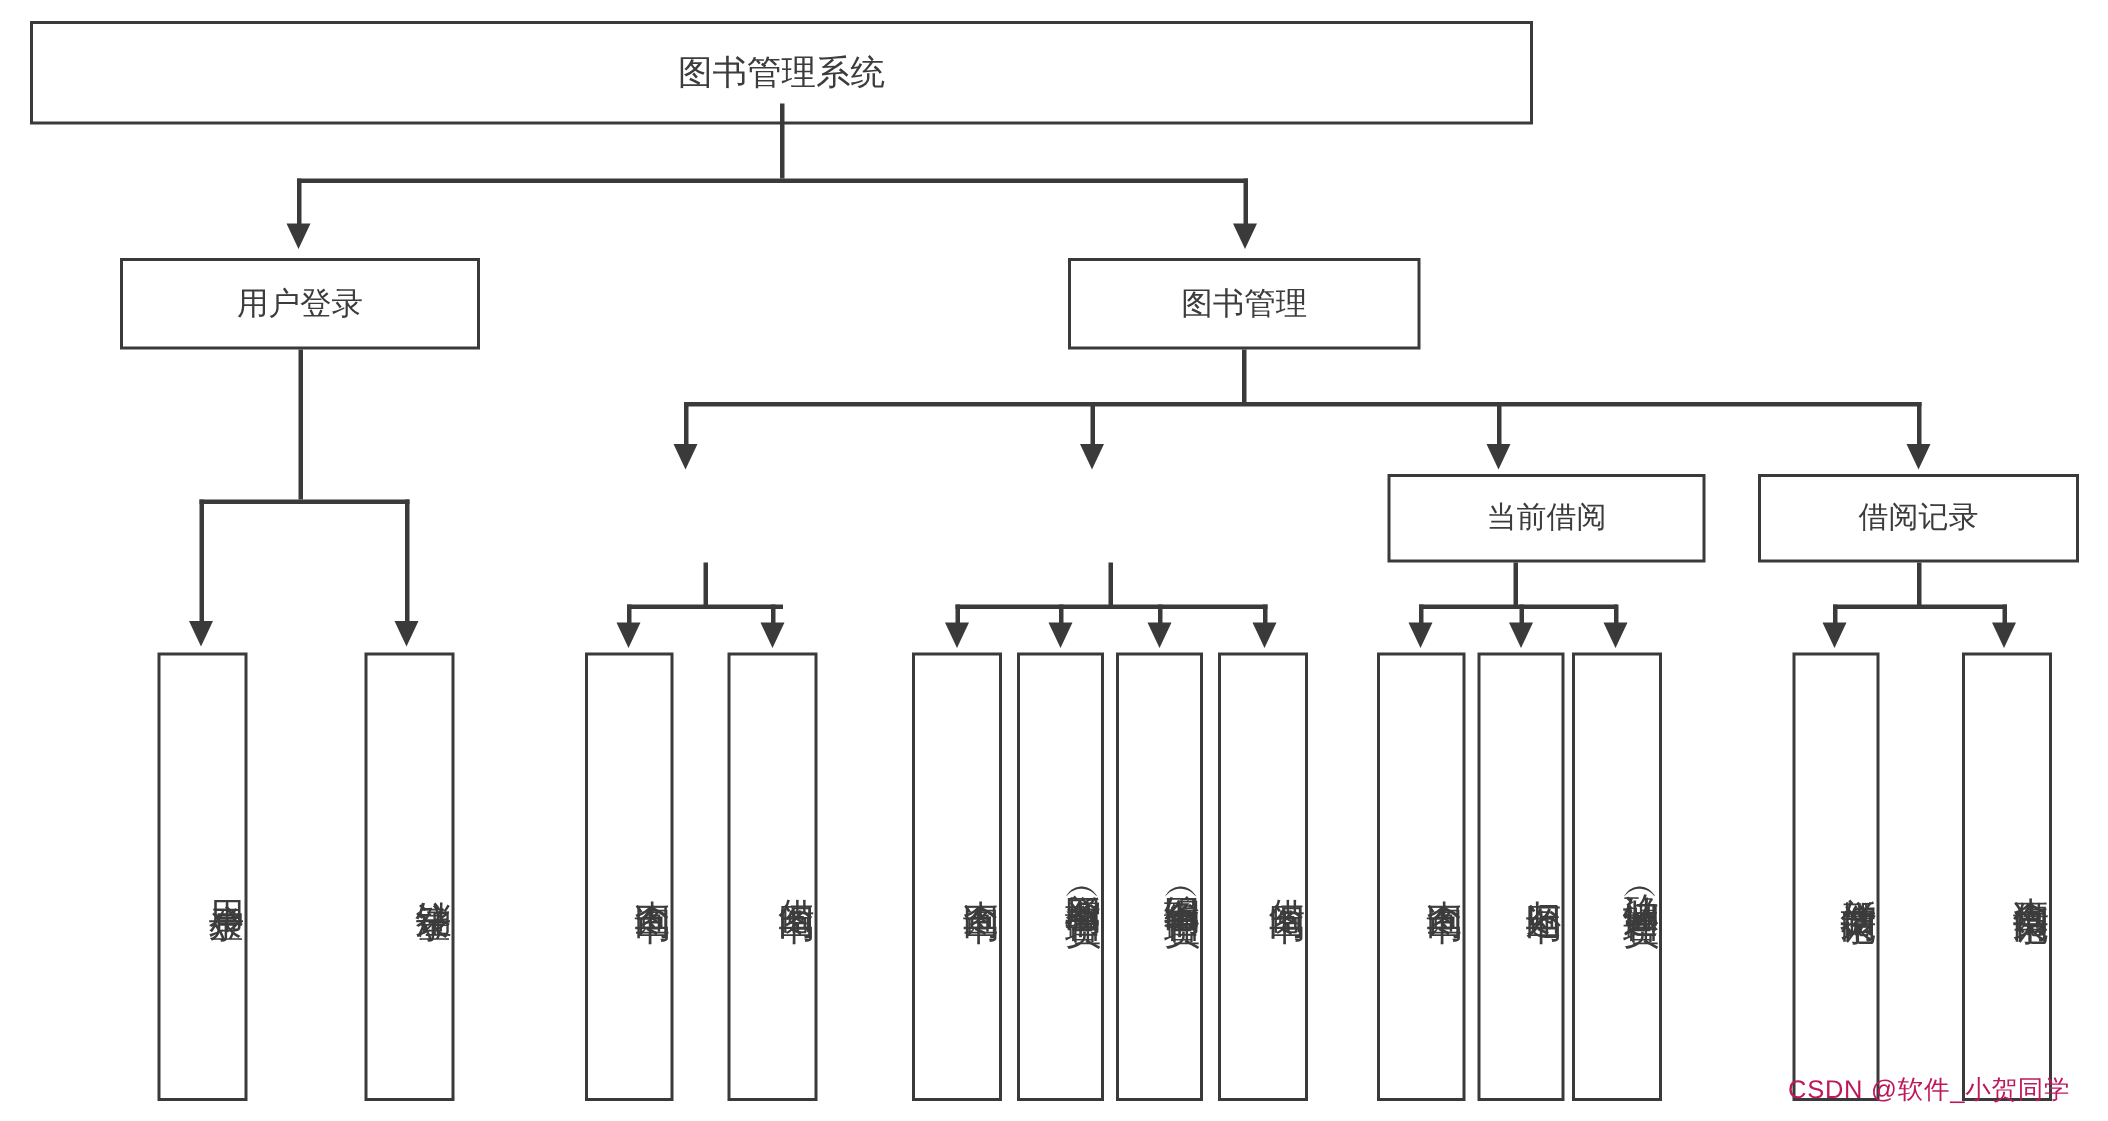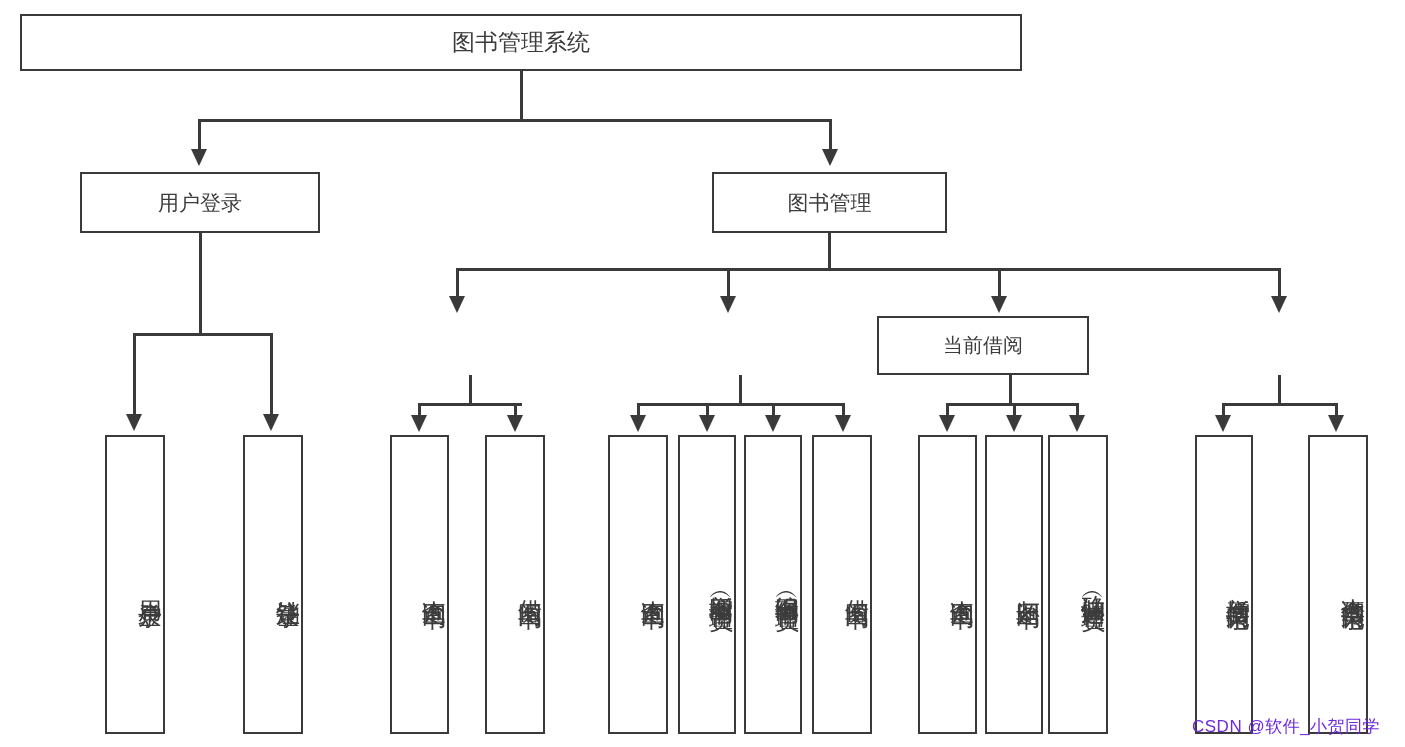--- a/index.html
+++ b/index.html
@@ -56,33 +56,33 @@
   .arrow{
     position:absolute;
     width:0;height:0;
     border-left:8px solid transparent;
     border-right:8px solid transparent;
     border-top:17px solid #3a3a3a;
   }
   
   .watermark{
     position:absolute;
-    color:#6d28d9;
+    color:#be185d;
     font-size:17px;
     letter-spacing:0.5px;
     white-space:nowrap;
     user-select:none;
   }
 </style>
 </head>
 <body>
 
 <div id="canvas">
 
-  <div class="node root" style="left:20px;top:14px;width:1002px;height:57px;">
+  <div class="node root" style="left:20px;top:14px;width:1002px;height:69px;">
     <span>图书管理系统</span>
   </div>
 
   <div class="vline" style="left:520px;top:69px;height:50px;"></div>
 
   <div class="hline" style="left:198px;top:119px;width:634px;"></div>
 
   <div class="vline" style="left:198px;top:119px;height:32px;"></div>
   <div class="arrow" style="left:191px;top:149px;"></div>
   <div class="vline" style="left:829px;top:119px;height:32px;"></div>
@@ -106,22 +106,25 @@
   <div class="hline" style="left:456px;top:268px;width:825px;"></div>
   <div class="vline" style="left:456px;top:268px;height:30px;"></div>
   <div class="arrow" style="left:449px;top:296px;"></div>
   <div class="vline" style="left:727px;top:268px;height:30px;"></div>
   <div class="arrow" style="left:720px;top:296px;"></div>
   <div class="vline" style="left:998px;top:268px;height:30px;"></div>
   <div class="arrow" style="left:991px;top:296px;"></div>
   <div class="vline" style="left:1278px;top:268px;height:30px;"></div>
   <div class="arrow" style="left:1271px;top:296px;"></div>
 
-  <div class="node lvl2" style="left:877px;top:316px;width:212px;height:59px;">
+  <div class="node lvl2" style="left:925px;top:316px;width:212px;height:59px;">
     <span>当前借阅</span>
+  </div>
+  <div class="node lvl2" style="left:1172px;top:316px;width:214px;height:59px;">
+    <span>借阅记录</span>
   </div>
 
   <div class="vline" style="left:469px;top:375px;height:30px;"></div>
   <div class="hline" style="left:418px;top:403px;width:104px;"></div>
   <div class="vline" style="left:418px;top:403px;height:14px;"></div>
   <div class="arrow" style="left:411px;top:415px;"></div>
   <div class="vline" style="left:514px;top:403px;height:14px;"></div>
   <div class="arrow" style="left:507px;top:415px;"></div>
 
   <div class="vline" style="left:739px;top:375px;height:30px;"></div>

